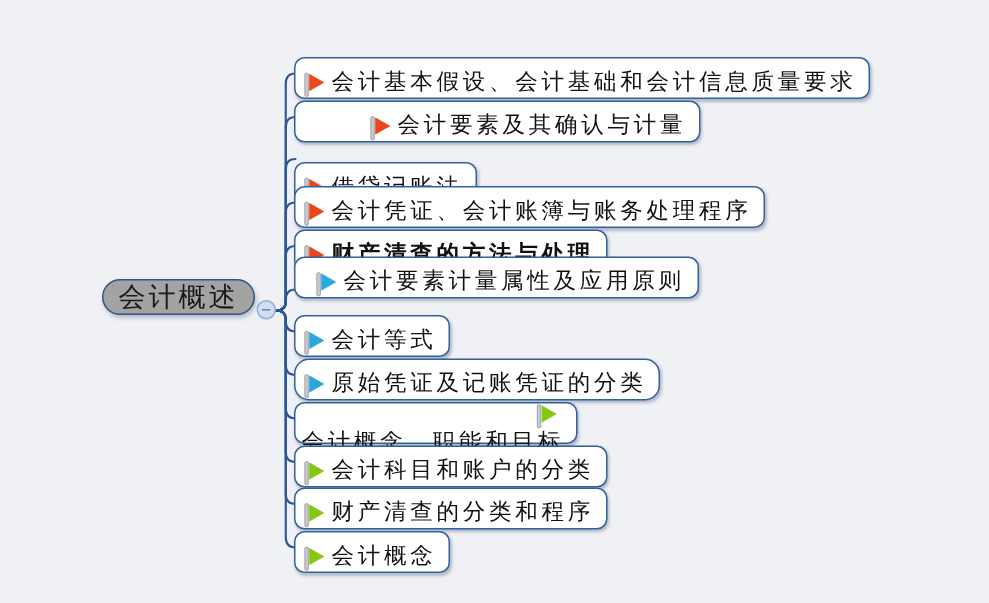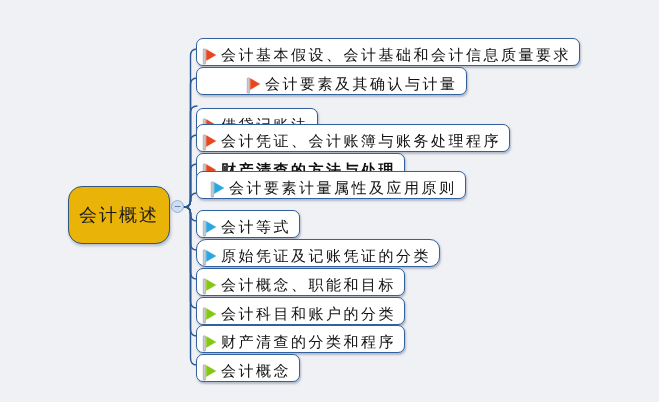--- a/index.html
+++ b/index.html
@@ -13,23 +13,23 @@
     background:#f0f1f5;
     overflow:hidden;
   }
   svg.connectors{
     position:absolute;left:0;top:0;width:659px;height:402px;
     pointer-events:none;
   }
   .root-node{
     position:absolute;
     left:68px;top:186px;
-    width:102px;height:58px;
+    width:102px;height:24px;
     box-sizing:border-box;
-    background:#eab308;
+    background:#a3a3a3;
     border:1.6px solid #2e5880;
     border-radius:14px;
     box-shadow:1px 2px 3px rgba(110,125,150,.45);
     display:flex;align-items:center;justify-content:center;
     font-size:18px;letter-spacing:2px;color:#1a1a1a;
     cursor:pointer;
     white-space:nowrap;
   }
   .toggle{
     position:absolute;
@@ -148,21 +148,21 @@
         </svg>
         <span class="label">会计等式</span>
       </div>
       <div class="branch" style="top: 239px; border-radius: 10px;">
         <svg class="flag" viewBox="0 0 16 17">
           <rect x="2.2" y="0.8" width="2.4" height="15.4" rx="0.8" fill="#c9c9cf" stroke="#90909a" stroke-width="0.5"></rect>
           <polygon points="5.4,1.6 14.8,7 5.4,12.4" fill="#2ba7e0" stroke="#2ba7e0" stroke-width="0.5" stroke-linejoin="round"></polygon>
         </svg>
         <span class="label">原始凭证及记账凭证的分类</span>
       </div>
-      <div class="branch" style="top: 268px;">
+      <div class="branch" style="top: 268px; flex-direction: column;">
         <svg class="flag" viewBox="0 0 16 17">
           <rect x="2.2" y="0.8" width="2.4" height="15.4" rx="0.8" fill="#c9c9cf" stroke="#90909a" stroke-width="0.5"></rect>
           <polygon points="5.4,1.6 14.8,7 5.4,12.4" fill="#85c812" stroke="#85c812" stroke-width="0.5" stroke-linejoin="round"></polygon>
         </svg>
         <span class="label">会计概念、职能和目标</span>
       </div>
       <div class="branch" style="top: 297px;">
         <svg class="flag" viewBox="0 0 16 17">
           <rect x="2.2" y="0.8" width="2.4" height="15.4" rx="0.8" fill="#c9c9cf" stroke="#90909a" stroke-width="0.5"></rect>
           <polygon points="5.4,1.6 14.8,7 5.4,12.4" fill="#85c812" stroke="#85c812" stroke-width="0.5" stroke-linejoin="round"></polygon>

